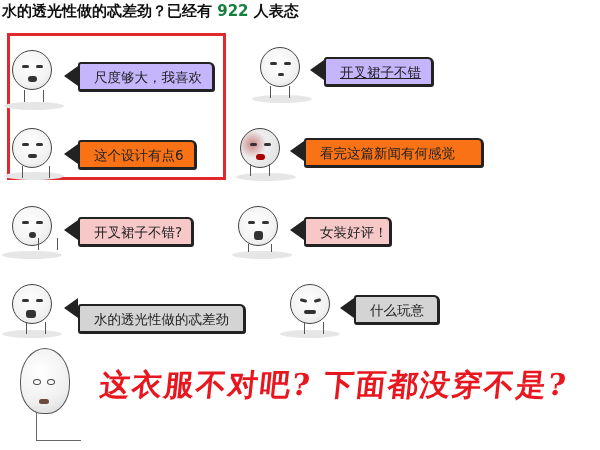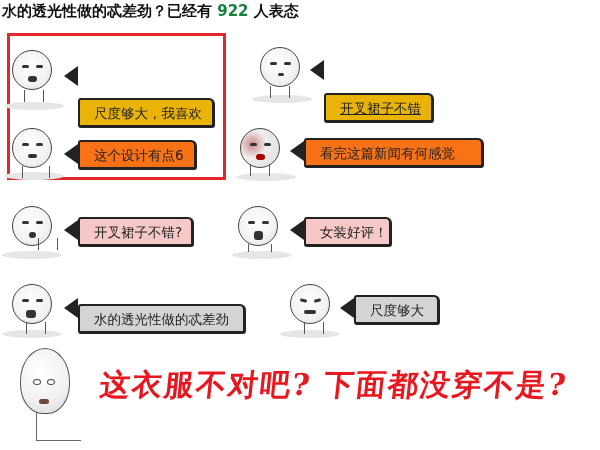--- a/index.html
+++ b/index.html
@@ -30,21 +30,21 @@
   }
   .body-lines {
     position: absolute; width: 18px; height: 12px; border-left: 1.5px solid #555; border-right: 1.5px solid #555;
   }
   .bubble {
     position: absolute; height: 30px; box-sizing: border-box;
     border: 2px solid #222; border-bottom-width: 3px; border-right-width: 3px;
     border-radius: 3px 6px 3px 3px;
     font-size: 13.5px; color: #222; line-height: 26px; padding: 0 10px 0 14px; white-space: nowrap;
   }
-  .bubble.red { background: #eab308; margin-top: 36px; }
+  .bubble.red { background: #c4b5fd; }
   .bubble.salmon { background: #f97316; }
   .bubble.pink { background: #f7c8c8; }
   .bubble.gray { background: #d4d4d4; }
   .tail-outline {
     position: absolute; width: 0; height: 0;
     border-top: 10px solid transparent; border-bottom: 10px solid transparent; border-right: 14px solid #222;
   }
   .caption {
     position: absolute; left: 100px; top: 365px; font-size: 30px; color: #e8161e;
     font-family: "DejaVu Serif", serif; font-weight: bold; letter-spacing: 2px; white-space: nowrap;
@@ -157,21 +157,21 @@
 
 <div class="item" style="left:0;top:0;">
   <div class="shadow" style="left:280px;top:330px;"></div>
   <div class="face" style="left:290px;top:284px;">
     <span class="eye l" style="transform:rotate(12deg);"></span>
       <span class="eye r" style="transform:rotate(-12deg);"></span>
       <span class="mouth" style="width:12px;height:4px;left:13px;"></span>
   </div>
   <div class="body-lines" style="left:304px;top:322px;"></div>
   <div class="tail-outline" style="left:340px;top:298px;"></div>
-  <div class="bubble gray" style="left:354px;top:295px;width:86px;">尺度够大</div>
+  <div class="bubble gray" style="left:354px;top:295px;width:86px;">什么玩意</div>
 </div>
 
 <div class="big-face">
   <span class="eye" style="left:12px;"></span>
     <span class="eye" style="left:26px;"></span>
     <span class="mouth"></span>
 </div>
 <div class="big-body"></div>
 <div class="caption">这衣服不对吧? 下面都没穿不是?</div>
 

